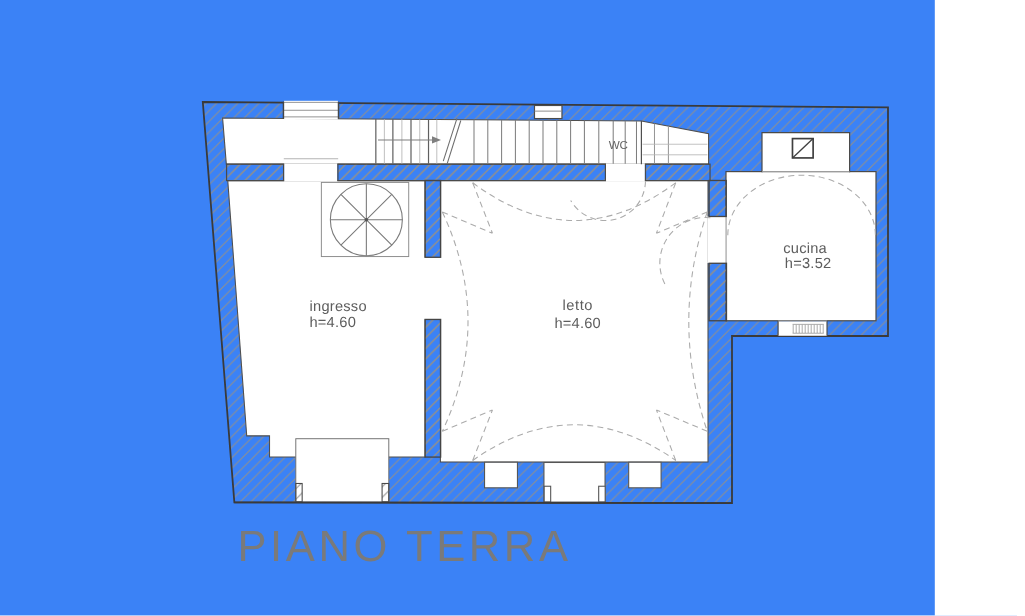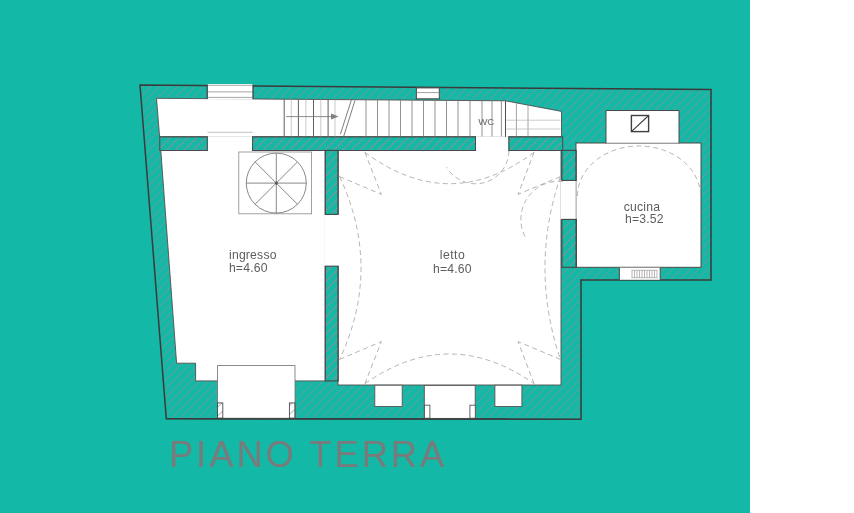--- a/index.html
+++ b/index.html
@@ -1,17 +1,17 @@
 <!DOCTYPE html>
 <html><head>
 <meta charset="utf-8">
 <style>
   html,body{margin:0;padding:0;background:#ffffff;}
-  .page{position:relative;width:750px;height:513px;background:#14b8a6;overflow:hidden;
-        font-family:"Liberation Sans", sans-serif;}
+  .page{position:relative;width:750px;height:513px;background:#3b82f6;overflow:hidden;
+        font-family:"Liberation Sans", sans-serif;padding-left:29px;}
 </style>
 </head>
 <body>
 <div class="page">
 <svg width="854" height="513" viewBox="0 0 854 513" xmlns="http://www.w3.org/2000/svg">
 <defs>
   <pattern id="h" patternUnits="userSpaceOnUse" width="8.8" height="8.8">
     <path d="M-2.2,11 L11,-2.2 M-6.6,6.6 L6.6,-6.6 M2.2,15.4 L15.4,2.2" stroke="#8f8f8f" stroke-width="0.85" fill="none"></path>
   </pattern>
 </defs>

